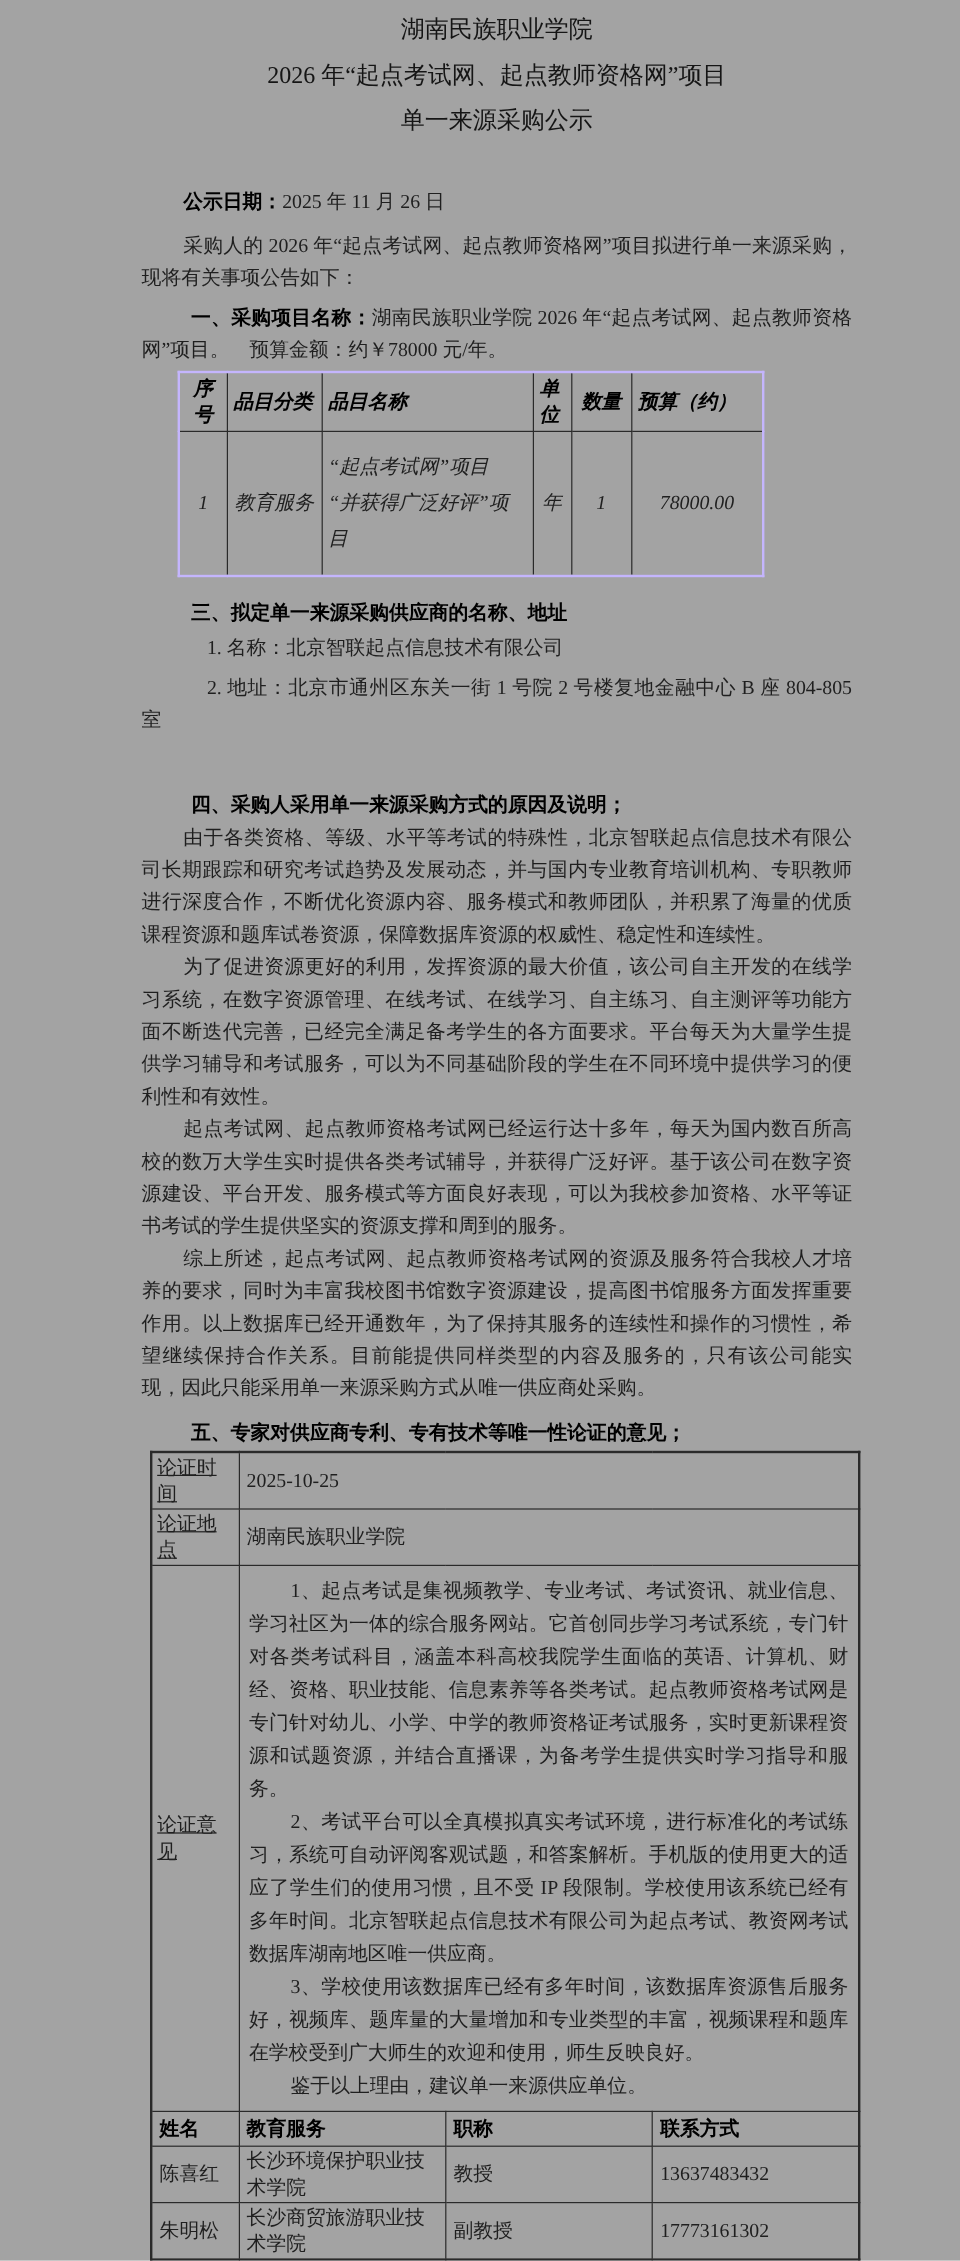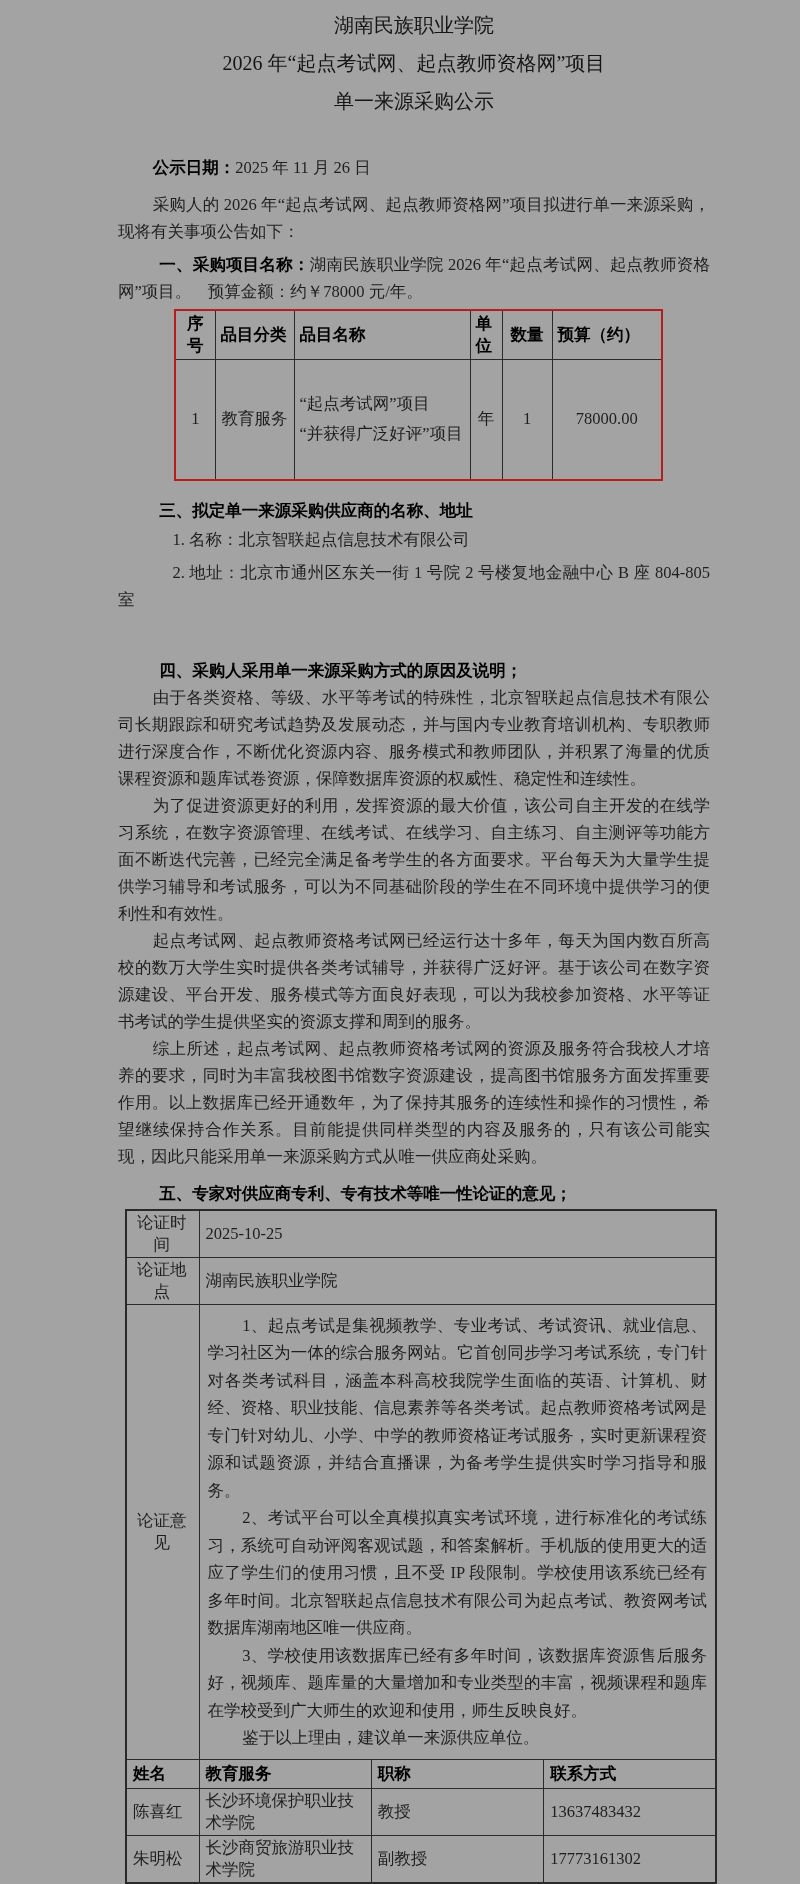--- a/index.html
+++ b/index.html
@@ -31,23 +31,24 @@
   .sec1{margin-top:6px;text-indent:2.5em;}
   .sub-item{margin-top:2px;text-indent:3.3em;}
   .sub-item2{margin-top:6px;text-indent:3.3em;}
   .gap-head{margin-top:44px;}
   .sec3-head{margin-top:16px;}
   .body-para{margin-top:0;text-indent:2.1em;}
 
   
   table{border-collapse:collapse;table-layout:fixed;}
   .t1{
-    margin:4px 0 0 56px;
+    margin:4px 0 0 30px;
     width:487px;
-    border:2px solid #b91c1c;
+    border:2px solid #c4b5fd;
+    font-style:italic;
   }
   .t1 th,.t1 td{
     border:1px solid #2a2a2a;
     font-size:16.5px;
     font-weight:normal;
     padding:2px 5px;
     vertical-align:middle;
     box-sizing:border-box;
     overflow:hidden;
   }
@@ -69,21 +70,21 @@
     border:2px solid #2a2a2a;
   }
   .t2 td{
     border:1px solid #2a2a2a;
     font-size:16.5px;
     padding:1px 6px;
     vertical-align:middle;
     box-sizing:border-box;
     overflow:hidden;
   }
-  .t2 .lbl{text-align:center;padding-left:4px;}
+  .t2 .lbl{text-align:left;padding-left:4px;text-decoration:underline;}
   .t2 .row-s td{height:29px;}
   .t2 .opinion-cell{padding:7px 8px 7px 8px;vertical-align:middle;}
   .t2 .opinion-cell p{line-height:27.5px;text-indent:2.1em;margin:0;}
   .t2 .hd td{font-weight:bold;color:#000;height:29px;}
   .c2-lbl{width:73px;}
   .c2-org{width:292px;}
   .c2-title{width:90px;}
   .c2-phone{width:137px;}
 </style>
 </head>

